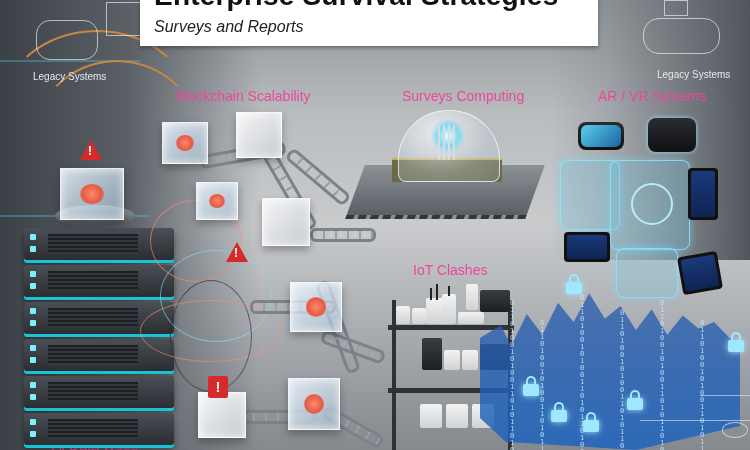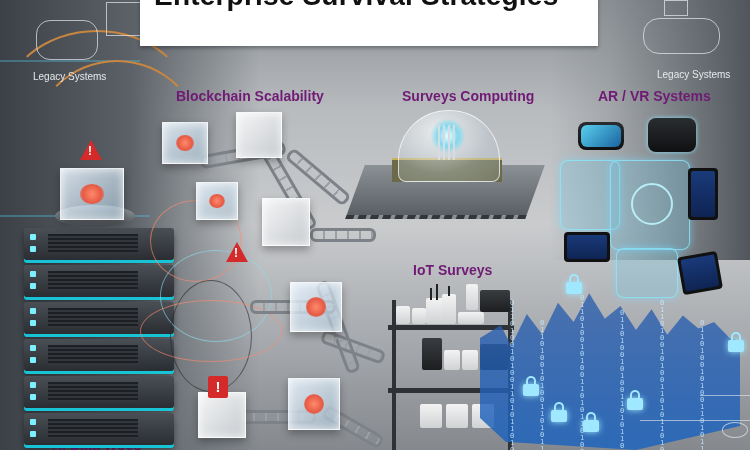--- a/index.html
+++ b/index.html
@@ -10,21 +10,21 @@
   .bg-left { left:0; top:0; width:260px; height:450px;
     background: linear-gradient(90deg,#3b4147 0%,#5b6167 50%,rgba(140,145,150,0) 100%); }
   .bg-right { right:0; top:0; width:200px; height:260px;
     background: linear-gradient(270deg,#50565c 0%,rgba(130,135,140,0.4) 70%,rgba(150,155,160,0) 100%); }
   .rack-line { position:absolute; height:2px; background:rgba(80,200,230,0.35); }
   .cable { position:absolute; border:2px solid #c88640; border-radius:50%; border-color:#c88640 transparent transparent transparent; }
   .title-card { left:140px; top:-14px; width:458px; height:60px; background:#fff;
     box-shadow:0 2px 4px rgba(0,0,0,0.35); }
   .title-card h1 { margin:0; position:absolute; left:14px; top:-6px; font-size:28px; font-weight:bold; color:#111; letter-spacing:0.2px; white-space:nowrap; }
   .title-card .sub { position:absolute; left:14px; top:32px; font-size:16px; font-style:italic; color:#222; }
-  .label { font-weight:bold; color:#701a75; font-size:14px; white-space:nowrap; }
+  .label { font-weight:normal; color:#ec4899; font-size:14px; white-space:nowrap; }
   .legacy { color:#e6e9eb; font-size:10px; white-space:nowrap; }
   .server { position:absolute; left:24px; width:150px; height:32px;
     background:linear-gradient(180deg,#4a4f55,#2a2e33); border-radius:3px;
     box-shadow:0 3px 0 #19c3d6, 0 5px 6px rgba(0,0,0,0.4); }
   .server .led { position:absolute; left:6px; width:6px; height:6px; background:#7df0ff; border-radius:1px; }
   .server .vent { position:absolute; left:24px; top:6px; width:90px; height:20px;
     background:repeating-linear-gradient(180deg,#1c1f23 0 2px,#33373c 2px 4px); }
   .cube { position:absolute; border:1px solid rgba(255,255,255,0.8);
     background:linear-gradient(135deg,rgba(235,245,255,0.85),rgba(170,200,220,0.55));
     box-shadow:inset 0 0 10px rgba(255,255,255,0.8),0 4px 8px rgba(0,0,0,0.3); }
@@ -81,26 +81,27 @@
 <div class="abs" style="left:36px;top:20px;width:60px;height:38px;border:1px solid rgba(230,235,240,0.7);border-radius:14px;"></div>
 <div class="abs" style="left:106px;top:2px;width:48px;height:32px;border:1px solid rgba(230,235,240,0.7);"></div>
 <div class="abs legacy" style="left:33px;top:71px;">Legacy Systems</div>
 
 <div class="abs" style="left:643px;top:18px;width:75px;height:34px;border:1px solid rgba(230,235,240,0.7);border-radius:16px;"></div>
 <div class="abs" style="left:664px;top:0px;width:22px;height:14px;border:1px solid rgba(230,235,240,0.7);"></div>
 <div class="abs legacy" style="left:657px;top:69px;">Legacy Systems</div>
 
 <div class="abs title-card">
   <h1>Enterprise Survival Strategies</h1>
+  <div class="sub">Surveys and Reports</div>
 </div>
 
 <div class="abs label" style="left:176px;top:88px;">Blockchain Scalability</div>
 <div class="abs label" style="left:402px;top:88px;">Surveys Computing</div>
 <div class="abs label" style="left:598px;top:88px;">AR / VR Systems</div>
-<div class="abs label" style="left:413px;top:262px;">IoT Surveys</div>
+<div class="abs label" style="left:413px;top:262px;">IoT Clashes</div>
 <div class="abs label" style="left:52px;top:437px;">AI Data Woes</div>
 
 <div>
   <div class="abs" style="left:55px;top:205px;width:80px;height:22px;border-radius:40px/11px;background:linear-gradient(180deg,#9aa0a6,#4b5056);"></div>
   <div class="server" style="top:228px;">
       <div class="led" style="top:6px;"></div>
       <div class="led" style="top:18px;"></div>
       <div class="vent"></div>
     </div>
   <div class="server" style="top:265px;">

